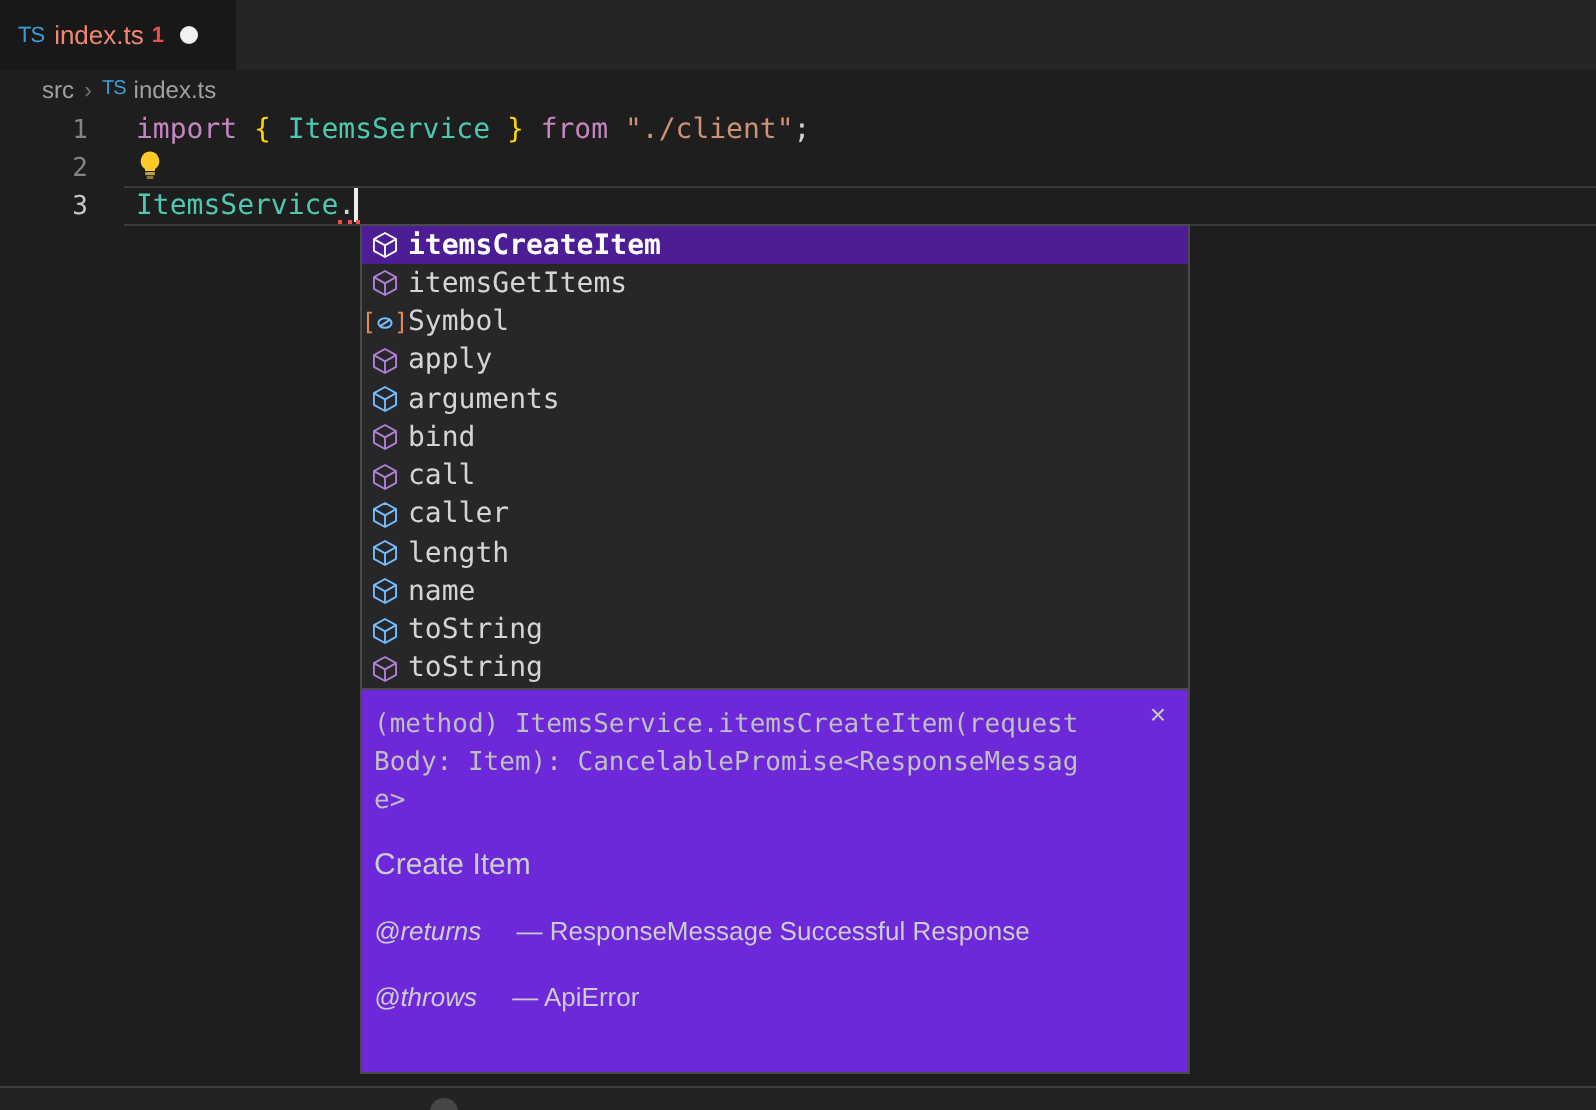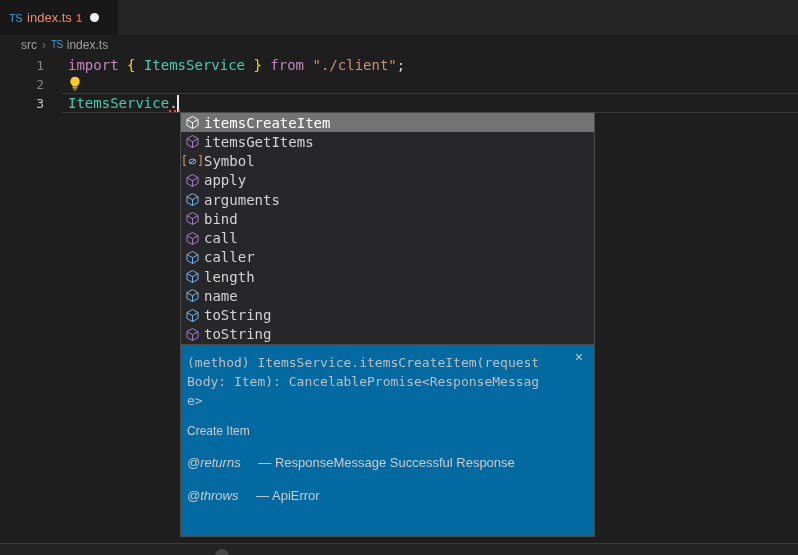--- a/index.html
+++ b/index.html
@@ -37,33 +37,33 @@
               border-bottom:2px dotted #f14c4c; }
   .current-line { position:absolute; left:62px; right:0; top:93px; height:20px;
                   border-top:1px solid #3a3a3a; border-bottom:1px solid #3a3a3a; z-index:1; pointer-events:none; }
 
   
   .suggest { position:absolute; left:180px; top:112px; width:415px; z-index:10;
              background:#27272a; border:1px solid #4a4a4a; }
   .suggest-list { height:231px; overflow:hidden; }
   .suggest-row { display:flex; align-items:center; height:19.25px; padding-left:3px; cursor:pointer;
                  font-family:"DejaVu Sans Mono","Liberation Mono",monospace; font-size:14px; color:#d4d4d4; }
-  .suggest-row.selected { background:#737373; color:#ffffff; }
+  .suggest-row.selected { background:#4c1d95; color:#ffffff;font-weight:bold; }
   .icon-box { width:17px; height:16px; flex:none; display:flex; align-items:center; justify-content:center; margin-right:3px; }
   .vbk { color:#e08a4e; font-size:12px; font-family:"DejaVu Sans Mono",monospace; }
   .var-wrap { display:flex; align-items:center; }
 
   
-  .docs { position:relative; height:192px; border-top:1px solid #4a4a4a; background:#0369a1;
+  .docs { position:relative; height:192px; border-top:1px solid #4a4a4a; background:#6d28d9;
           padding:8px 10px 0 6px; overflow:hidden; }
   .docs-sig { font-family:"DejaVu Sans Mono","Liberation Mono",monospace; font-size:13px; line-height:19px;
               color:#bfbfbf; width:356px; word-break:break-all; white-space:pre-wrap; }
   .docs-close { position:absolute; top:5px; right:11px; font-size:14px; color:#c8c8c8; cursor:pointer;
                 line-height:14px; }
-  .docs-desc { margin-top:14px; font-size:12px; color:#cccccc; }
+  .docs-desc { margin-top:14px; font-size:15px; color:#cccccc; }
   .docs-tag { margin-top:17px; font-size:13px; color:#cccccc; height:16px; }
   .docs-tag .tag { font-style:italic; }
   .docs-tag .chip { font-family:"DejaVu Sans Mono","Liberation Mono",monospace; font-size:12px;
                     background:#343438; color:#d4d4d4; padding:1px 5px 2px 5px; border-radius:3px; margin-left:7px; }
   .docs-tag .dashtext { margin-left:14px; }
 
   
   .bottom-strip { position:absolute; left:0; top:543px; right:0; height:12px;
                   background:#232324; border-top:1px solid #3d3d3e; }
   .knob { position:absolute; left:215px; top:549px; width:14px; height:14px; border-radius:50%; background:#474747; }

